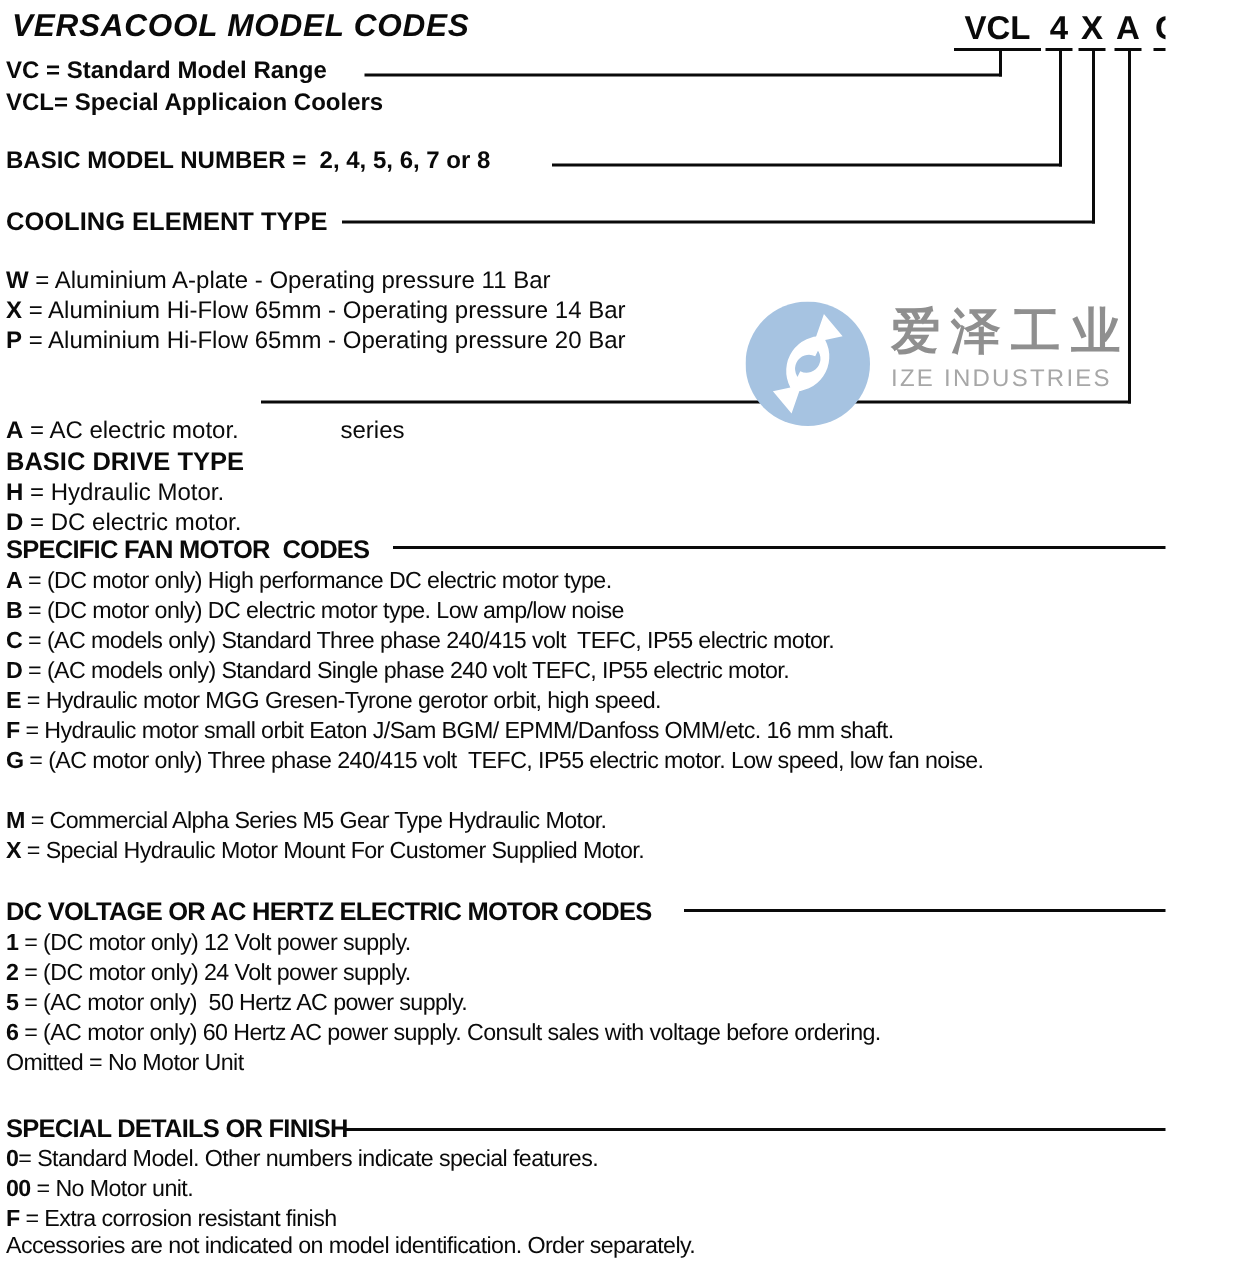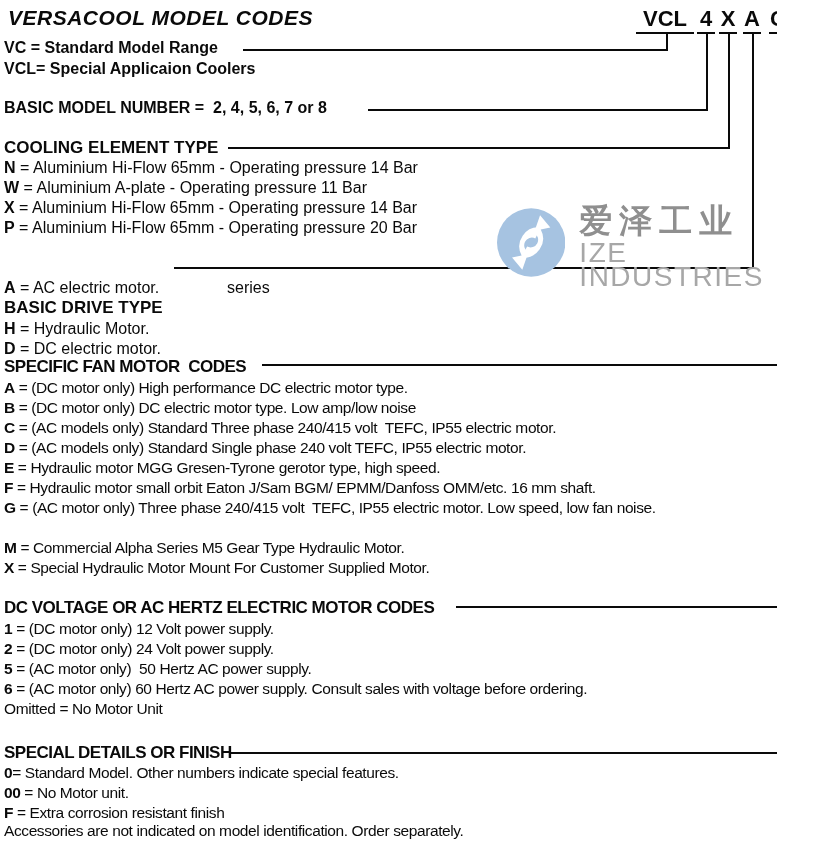--- a/index.html
+++ b/index.html
@@ -29,21 +29,21 @@
   .row .code{font-weight:bold;}
   .row.allbold{font-weight:bold;}
   .row .extra{position:absolute;left:223px;top:0;font-weight:normal;}
   .cond{font-size:15.5px;letter-spacing:-0.4px;}
   .cond-h{letter-spacing:-0.5px;}
   .code.nobold{font-weight:normal;}
   
   .watermark{position:absolute;left:497px;top:177px;display:flex;align-items:flex-start;margin-top:24px;}
   .wm-text{margin-left:14px;padding-top:2px;}
   .wm-cn{font-size:33px;font-weight:bold;letter-spacing:7px;color:#8f8f8f;line-height:36px;}
-  .wm-en{font-size:28px;color:#a7a7a7;letter-spacing:1.5px;line-height:24px;margin-top:2px;}
+  .wm-en{font-size:16px;color:#a7a7a7;letter-spacing:1.5px;line-height:24px;margin-top:2px;}
 </style>
 </head>
 <body>
 
 <div id="page">
 
   <div class="title">VERSACOOL MODEL CODES</div>
 
   <div class="code-char" style="left:636px;width:58px;">VCL</div>
   <div class="code-char" style="left:697px;width:18px;">4</div>
@@ -68,21 +68,20 @@
   <div class="hline" style="left:262px;top:364px;width:518px;"></div>
   <div class="hline" style="left:456px;top:606px;width:347px;"></div>
   <div class="hline" style="left:229px;top:752px;width:596px;"></div>
 
   <div class="row allbold" style="top:39px;"><span class="code">VC</span><span> = </span><span>Standard Model Range</span></div>
   <div class="row allbold" style="top:60px;"><span class="code">VCL</span><span>= </span><span>Special Applicaion Coolers</span></div>
 
   <div class="sec-heading" style="top:99px;font-size:16px;">BASIC MODEL NUMBER =  2, 4, 5, 6, 7 or 8</div>
 
   <div class="sec-heading" style="top:138px;">COOLING ELEMENT TYPE</div>
-  <div class="row" style="top:159px;"><span class="code">N</span><span> = </span><span>Aluminium Hi-Flow 65mm - Operating pressure 14 Bar</span></div>
   <div class="row" style="top:179px;"><span class="code">W</span><span> = </span><span>Aluminium A-plate - Operating pressure 11 Bar</span></div>
   <div class="row" style="top:199px;"><span class="code">X</span><span> = </span><span>Aluminium Hi-Flow 65mm - Operating pressure 14 Bar</span></div>
   <div class="row" style="top:219px;"><span class="code">P</span><span> = </span><span>Aluminium Hi-Flow 65mm - Operating pressure 20 Bar</span></div>
 
   <div class="watermark">
     <svg width="83" height="83" viewBox="0 0 100 100">
       <circle cx="50" cy="50" r="50" fill="#a6c3e1"></circle>
       <g fill="#ffffff">
         <path d="M 63 10 L 78 28 L 64 31 A 28 28 0 0 1 36 72 L 44 56 A 10 10 0 0 0 54 36 Z"></path>
         <path d="M 37 90 L 22 72 L 36 69 A 28 28 0 0 1 64 28 L 56 44 A 10 10 0 0 0 46 64 Z"></path>
@@ -97,21 +96,21 @@
   <div class="sec-heading" style="top:258px;margin-top:40px;">BASIC DRIVE TYPE</div>
   <div class="row" style="top:279px;"><span class="code">A</span><span> = </span><span>AC electric motor.</span><span class="extra">series</span></div>
   <div class="row" style="top:300px;margin-top:40px;"><span class="code">D</span><span> = </span><span>DC electric motor.</span></div>
   <div class="row" style="top:320px;"><span class="code">H</span><span> = </span><span>Hydraulic Motor.</span></div>
 
   <div class="sec-heading cond-h" style="top:357px;">SPECIFIC FAN MOTOR  CODES</div>
   <div class="row cond" style="top:379px;"><span class="code">A</span><span> = </span><span>(DC motor only) High performance DC electric motor type.</span></div>
   <div class="row cond" style="top:399px;"><span class="code">B</span><span> = </span><span>(DC motor only) DC electric motor type. Low amp/low noise</span></div>
   <div class="row cond" style="top:419px;"><span class="code">C</span><span> = </span><span>(AC models only) Standard Three phase 240/415 volt  TEFC, IP55 electric motor.</span></div>
   <div class="row cond" style="top:439px;"><span class="code">D</span><span> = </span><span>(AC models only) Standard Single phase 240 volt TEFC, IP55 electric motor.</span></div>
-  <div class="row cond" style="top:459px;"><span class="code">E</span><span> = </span><span>Hydraulic motor MGG Gresen-Tyrone gerotor type, high speed.</span></div>
+  <div class="row cond" style="top:459px;"><span class="code">E</span><span> = </span><span>Hydraulic motor MGG Gresen-Tyrone gerotor orbit, high speed.</span></div>
   <div class="row cond" style="top:479px;"><span class="code">F</span><span> = </span><span>Hydraulic motor small orbit Eaton J/Sam BGM/ EPMM/Danfoss OMM/etc. 16 mm shaft.</span></div>
   <div class="row cond" style="top:499px;"><span class="code">G</span><span> = </span><span>(AC motor only) Three phase 240/415 volt  TEFC, IP55 electric motor. Low speed, low fan noise.</span></div>
   <div class="row cond" style="top:539px;"><span class="code">M</span><span> = </span><span>Commercial Alpha Series M5 Gear Type Hydraulic Motor.</span></div>
   <div class="row cond" style="top:559px;"><span class="code">X</span><span> = </span><span>Special Hydraulic Motor Mount For Customer Supplied Motor.</span></div>
 
   <div class="sec-heading cond-h" style="top:598px;">DC VOLTAGE OR AC HERTZ ELECTRIC MOTOR CODES</div>
   <div class="row cond" style="top:620px;"><span class="code">1</span><span> = </span><span>(DC motor only) 12 Volt power supply.</span></div>
   <div class="row cond" style="top:640px;"><span class="code">2</span><span> = </span><span>(DC motor only) 24 Volt power supply.</span></div>
   <div class="row cond" style="top:660px;"><span class="code">5</span><span> = </span><span>(AC motor only)  50 Hertz AC power supply.</span></div>
   <div class="row cond" style="top:680px;"><span class="code">6</span><span> = </span><span>(AC motor only) 60 Hertz AC power supply. Consult sales with voltage before ordering.</span></div>

